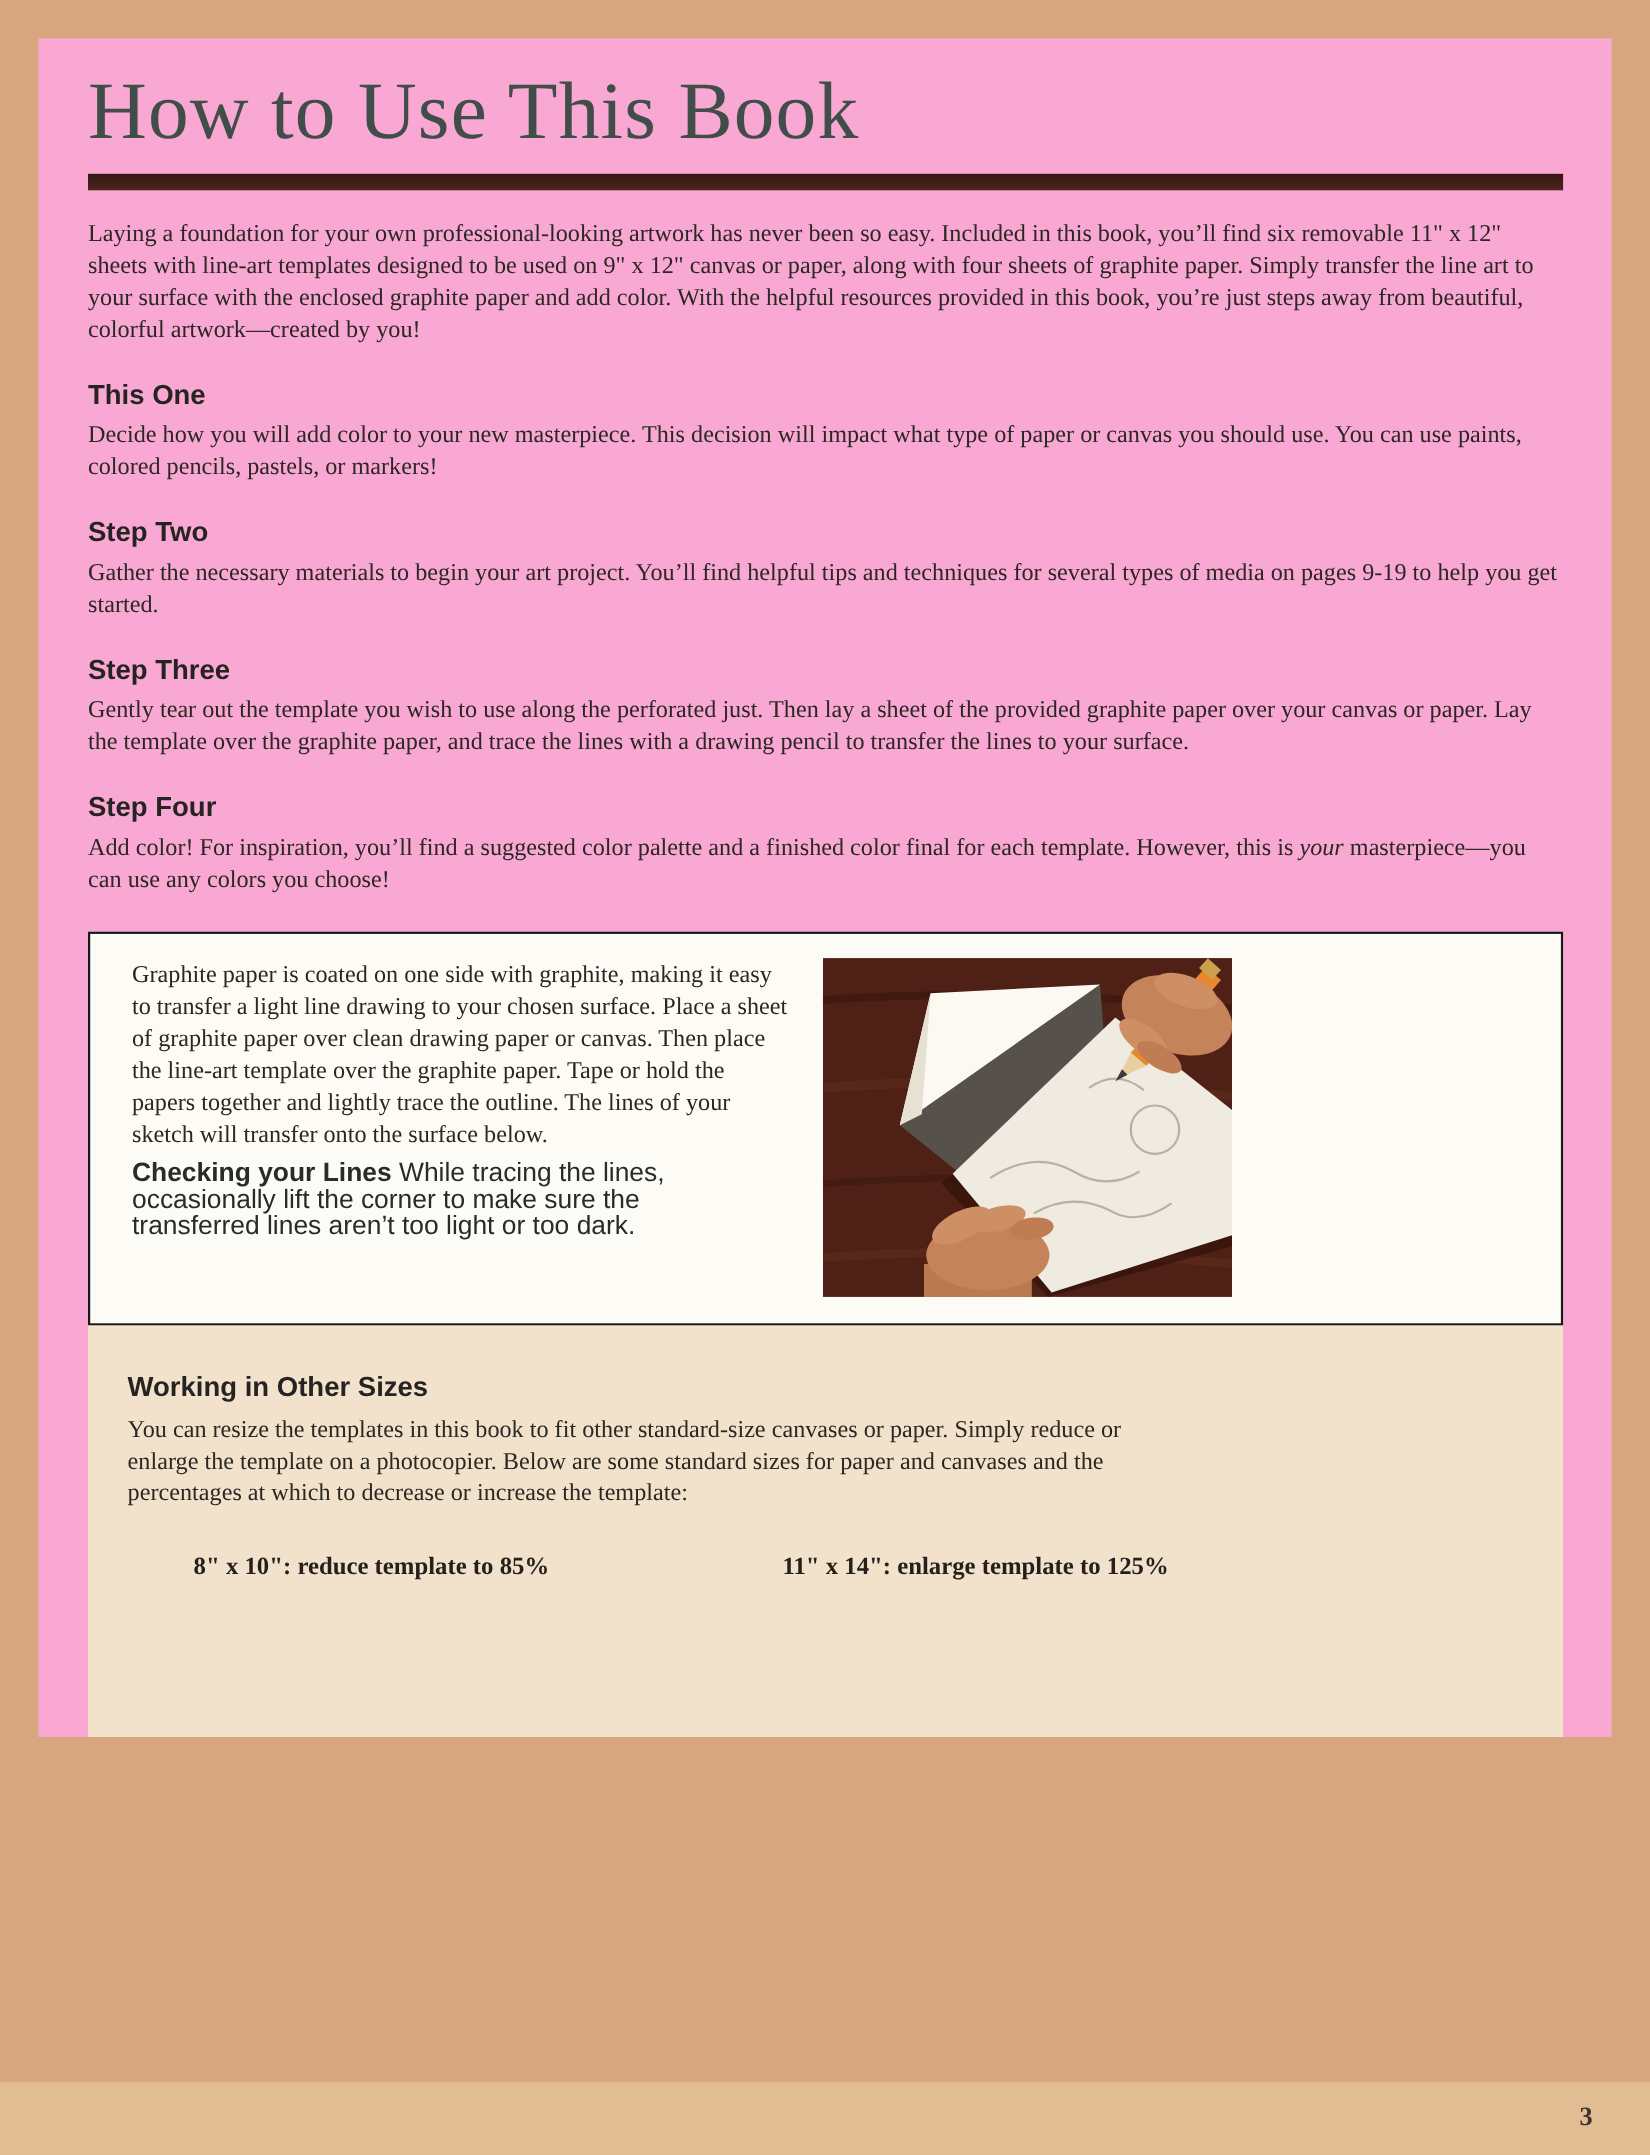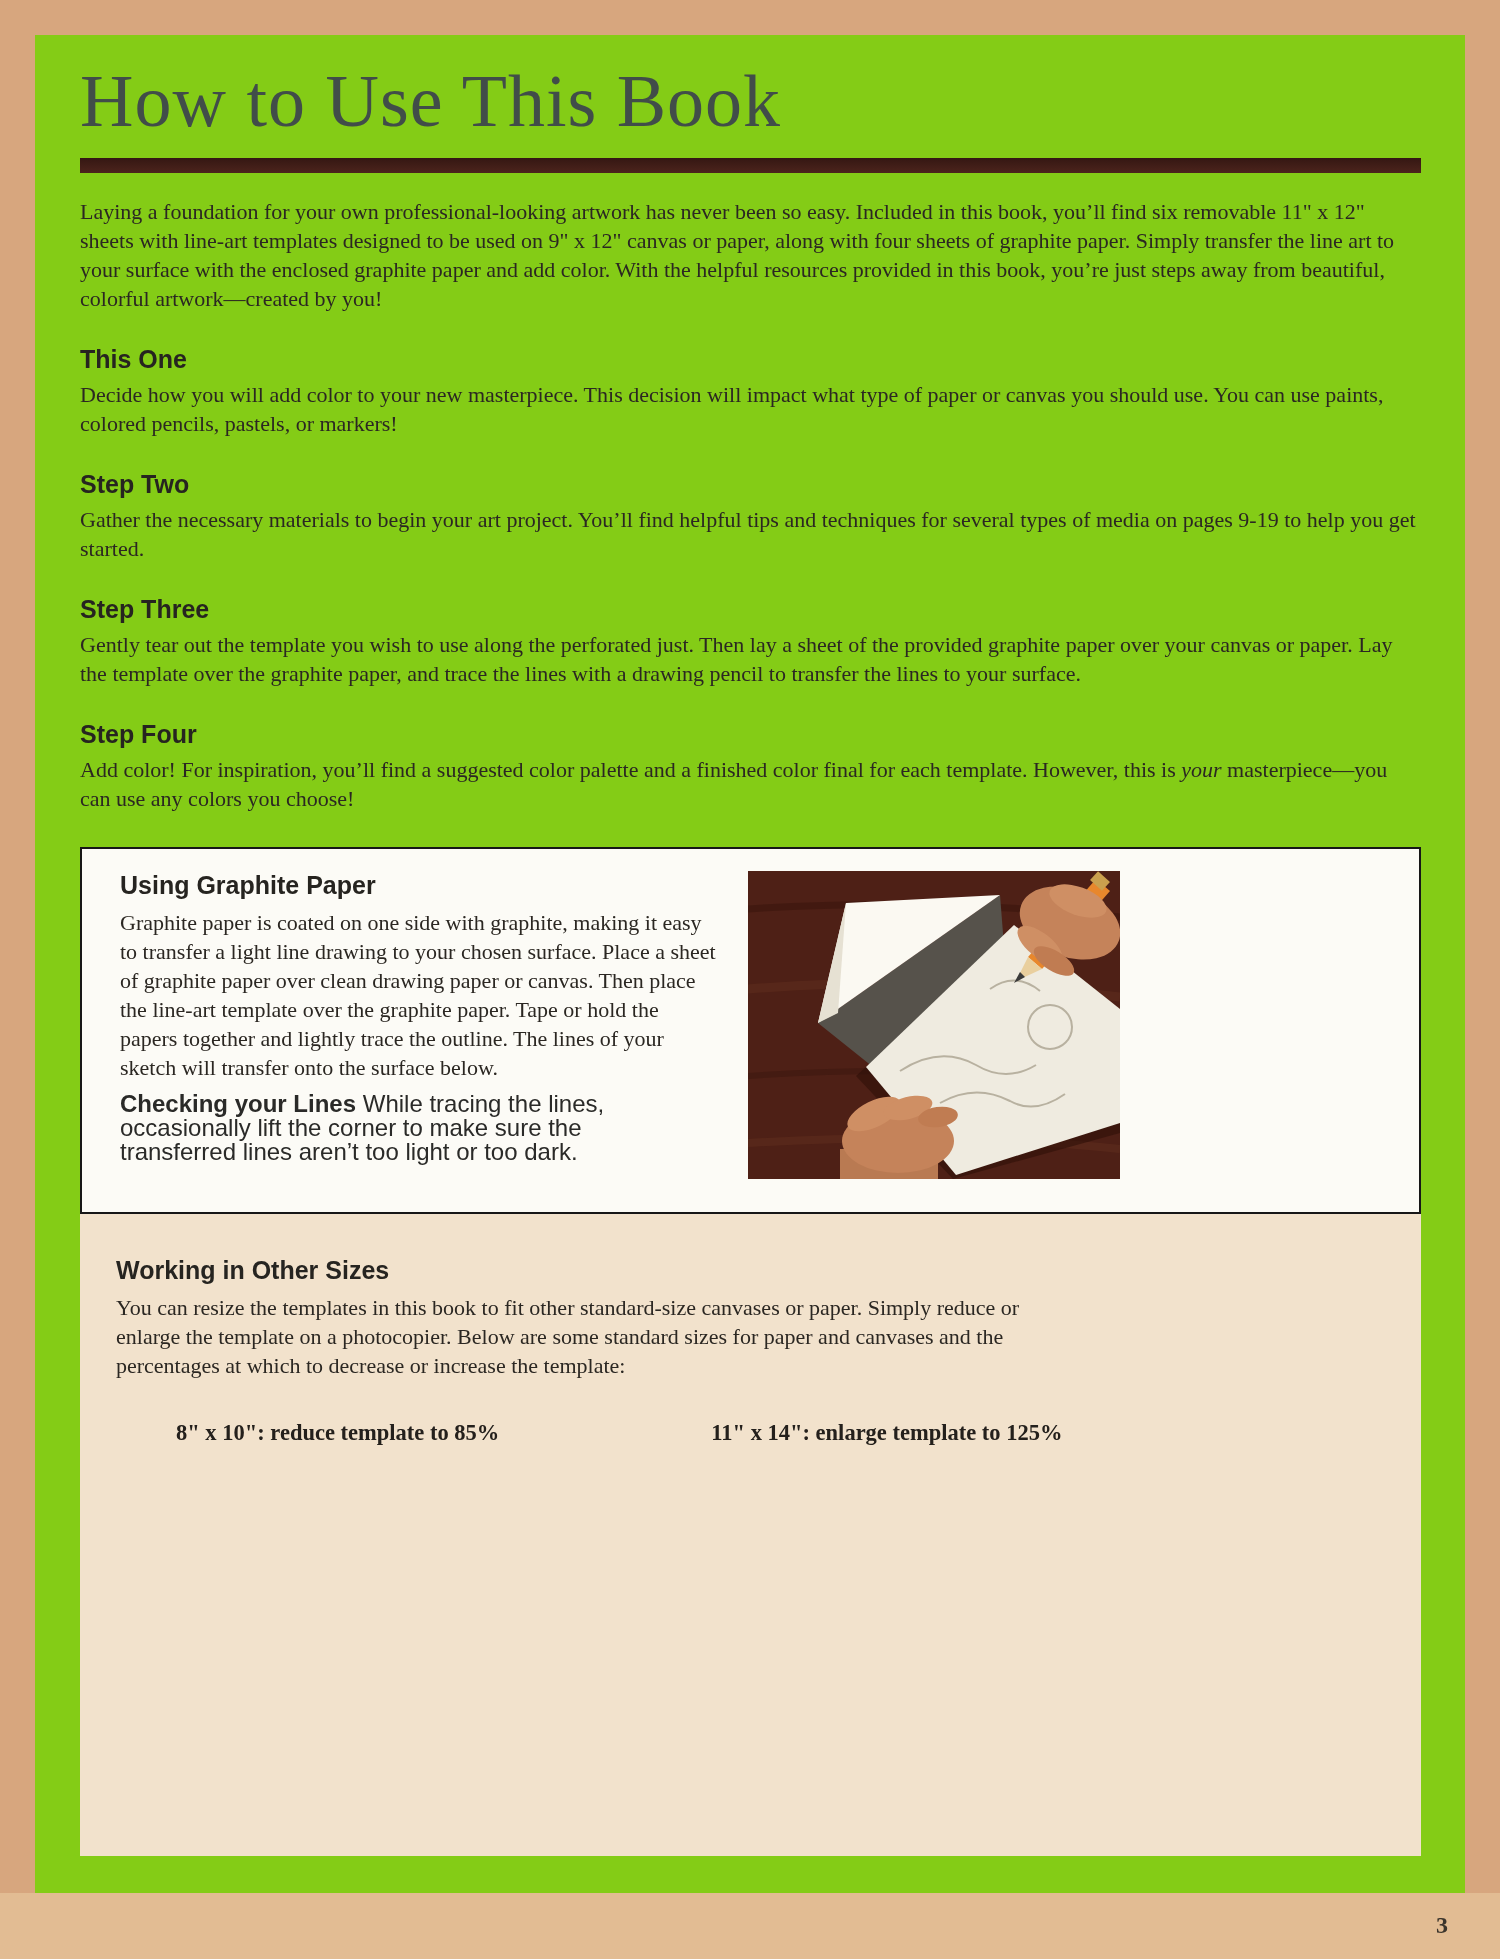--- a/index.html
+++ b/index.html
@@ -6,22 +6,22 @@
   body {
     width: 1500px; height: 1959px;
     background: #d7a67e;
     position: relative;
     font-family: "Liberation Serif", serif;
     -webkit-font-smoothing: antialiased;
   }
   .page {
     position: absolute;
     top: 35px; left: 35px;
-    width: 1430px; height: 1858px;
-    background: #84cc16;
+    width: 1430px; height: 1544px;
+    background: #f9a8d4;
     box-sizing: border-box;
     overflow: hidden;
   }
   .content { padding: 24px 44px 0 45px; }
 
   h1.title {
     font-family: "Liberation Serif", serif;
     font-weight: 400;
     font-size: 74px;
     color: #414d49;
@@ -150,21 +150,20 @@
       <p class="body">Gently tear out the template you wish to use along the perforated just. Then lay a sheet of the provided graphite paper over your canvas or paper. Lay the template over the graphite paper, and trace the lines with a drawing pencil to transfer the lines to your surface.</p>
     </section>
 
     <section>
       <h2 class="step">Step Four</h2>
       <p class="body"><span>Add color! For inspiration, you’ll find a suggested color palette and a finished color final for each template. However, this is </span><em class="inline-italic">your</em><span> masterpiece—you can use any colors you choose!</span></p>
     </section>
 
     <div class="gbox">
       <div class="gtext">
-        <h2 class="boxhead">Using Graphite Paper</h2>
         <p class="body">Graphite paper is coated on one side with graphite, making it easy to transfer a light line drawing to your chosen surface. Place a sheet of graphite paper over clean drawing paper or canvas. Then place the line-art template over the graphite paper. Tape or hold the papers together and lightly trace the outline. The lines of your sketch will transfer onto the surface below.</p>
         <p class="gnote"><b>Checking your Lines</b><span> While tracing the lines, occasionally lift the corner to make sure the transferred lines aren’t too light or too dark.</span></p>
       </div>
       <div class="photo-frame">
         <svg viewBox="0 0 372 308" width="372" height="308">
 
           <rect width="372" height="308" fill="#4e2016"></rect>
           <path d="M0,38 Q180,26 372,46" stroke="#3a150e" stroke-width="7" fill="none" opacity="0.6"></path>
           <path d="M0,118 Q190,103 372,126" stroke="#63301f" stroke-width="9" fill="none" opacity="0.45"></path>
           <path d="M0,205 Q180,192 372,212" stroke="#3a150e" stroke-width="6" fill="none" opacity="0.5"></path>

